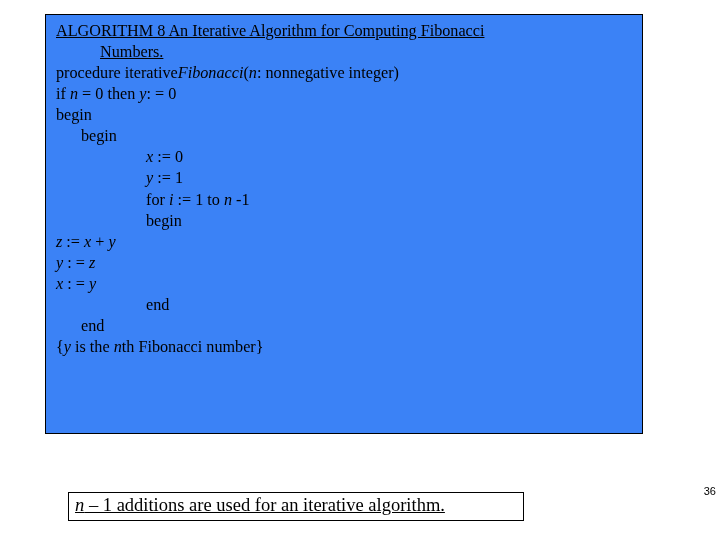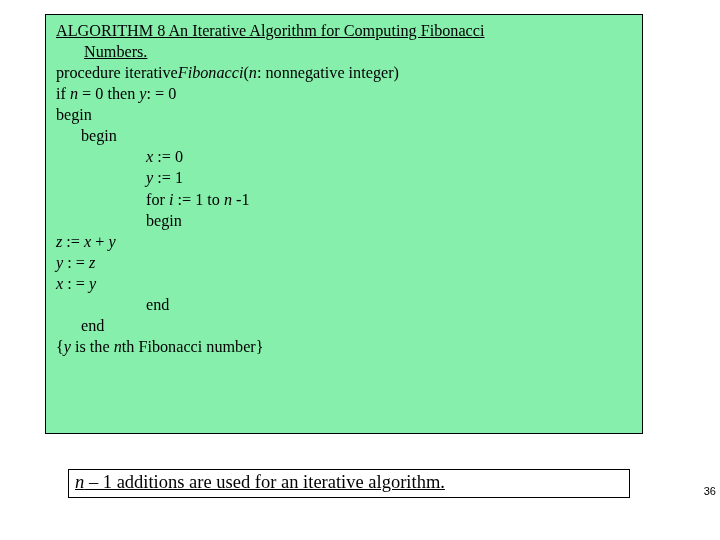--- a/index.html
+++ b/index.html
@@ -10,46 +10,46 @@
     background: #fff;
     font-family: "Times New Roman", Times, serif;
     position: relative;
   }
   .algo-box {
     position: absolute;
     left: 45px;
     top: 14px;
     width: 598px;
     height: 420px;
-    background: #86efac;
+    background: #3b82f6;
     border: 1px solid #000;
     padding: 6px 10px 6px 10px;
     box-sizing: border-box;
     font-size: 16.2px;
     line-height: 1.3;
     color: #000;
   }
   .title-line1 {
     text-decoration: underline;
   }
   .title-line2 {
     text-decoration: underline;
-    margin-left: 28px;
+    margin-left: 44px;
   }
   .ind1 { margin-left: 25px; }
   .ind2 { margin-left: 90px; }
   .ind3 { }
   .ind4 { margin-left: 90px; }
   .ind-end { margin-left: 25px; }
   .ital { font-style: italic; }
   .bottom-box {
     position: absolute;
     left: 68px;
-    top: 469px;
-    width: 562px;
+    top: 492px;
+    width: 456px;
     border: 1px solid #000;
     padding: 2px 12px 4px 6px;
     box-sizing: border-box;
     font-size: 18.5px;
     color: #000;
   }
   .bottom-text {
     text-decoration: underline;
   }
   .page-num {

